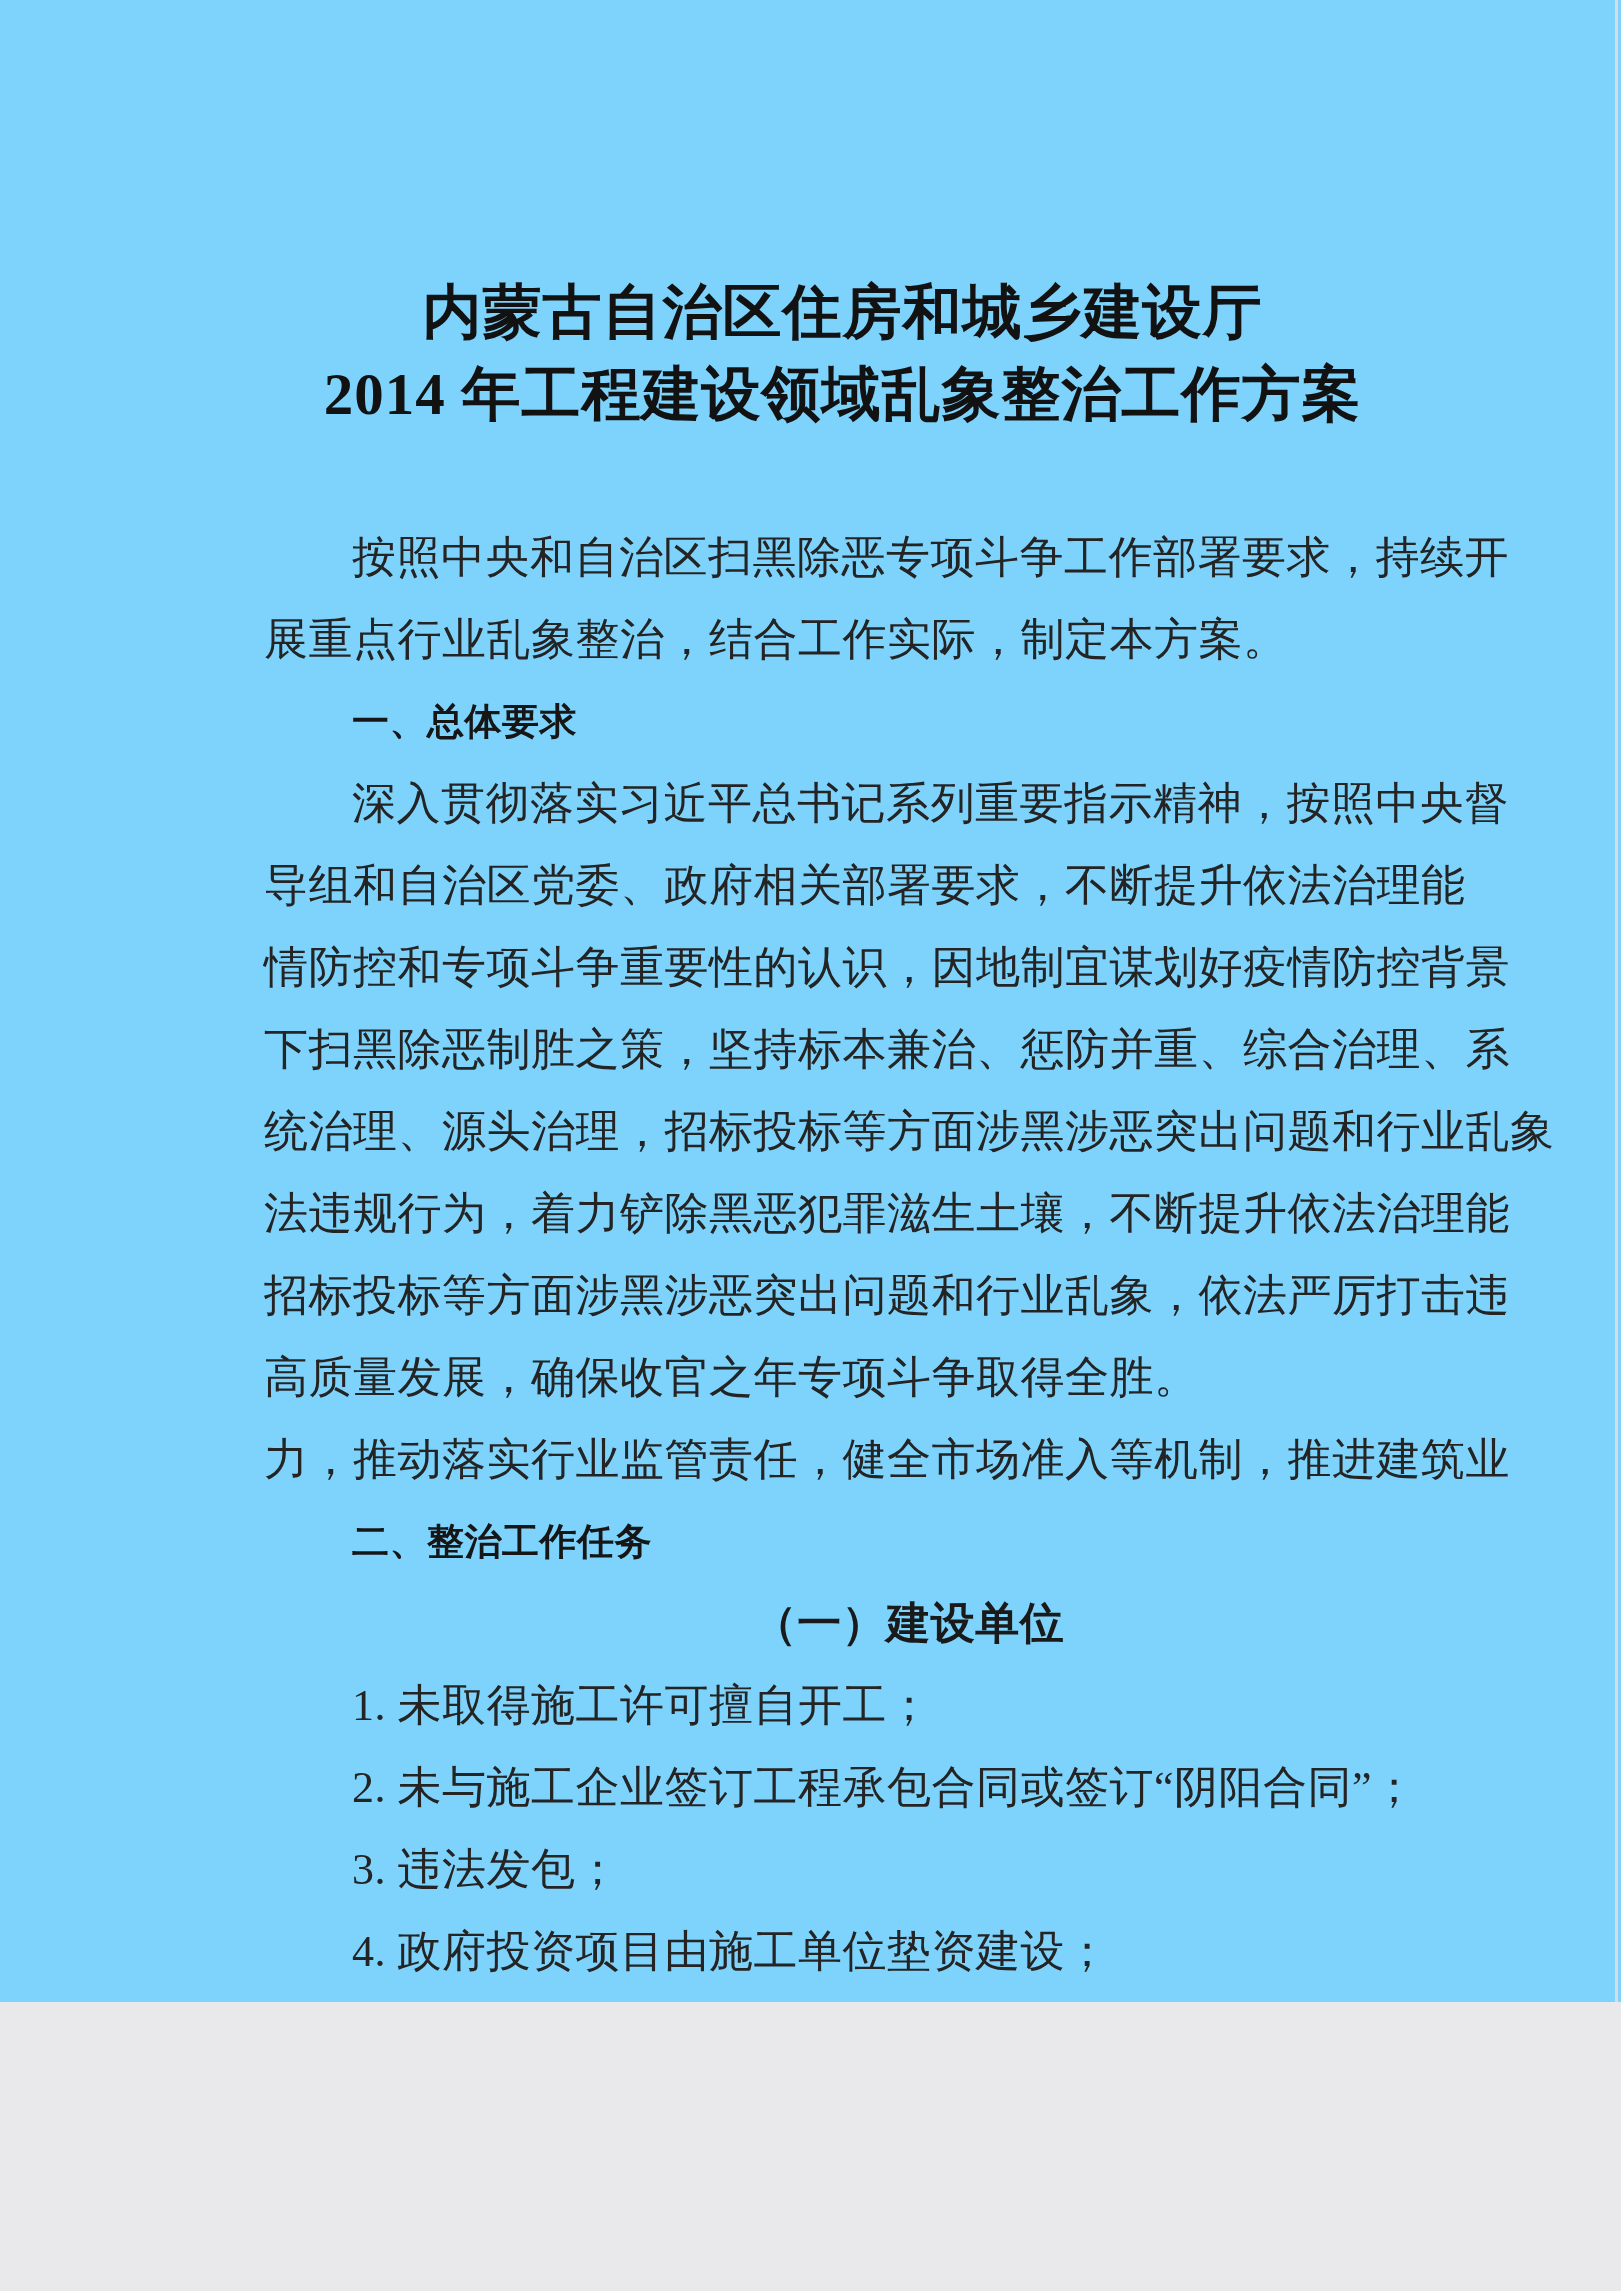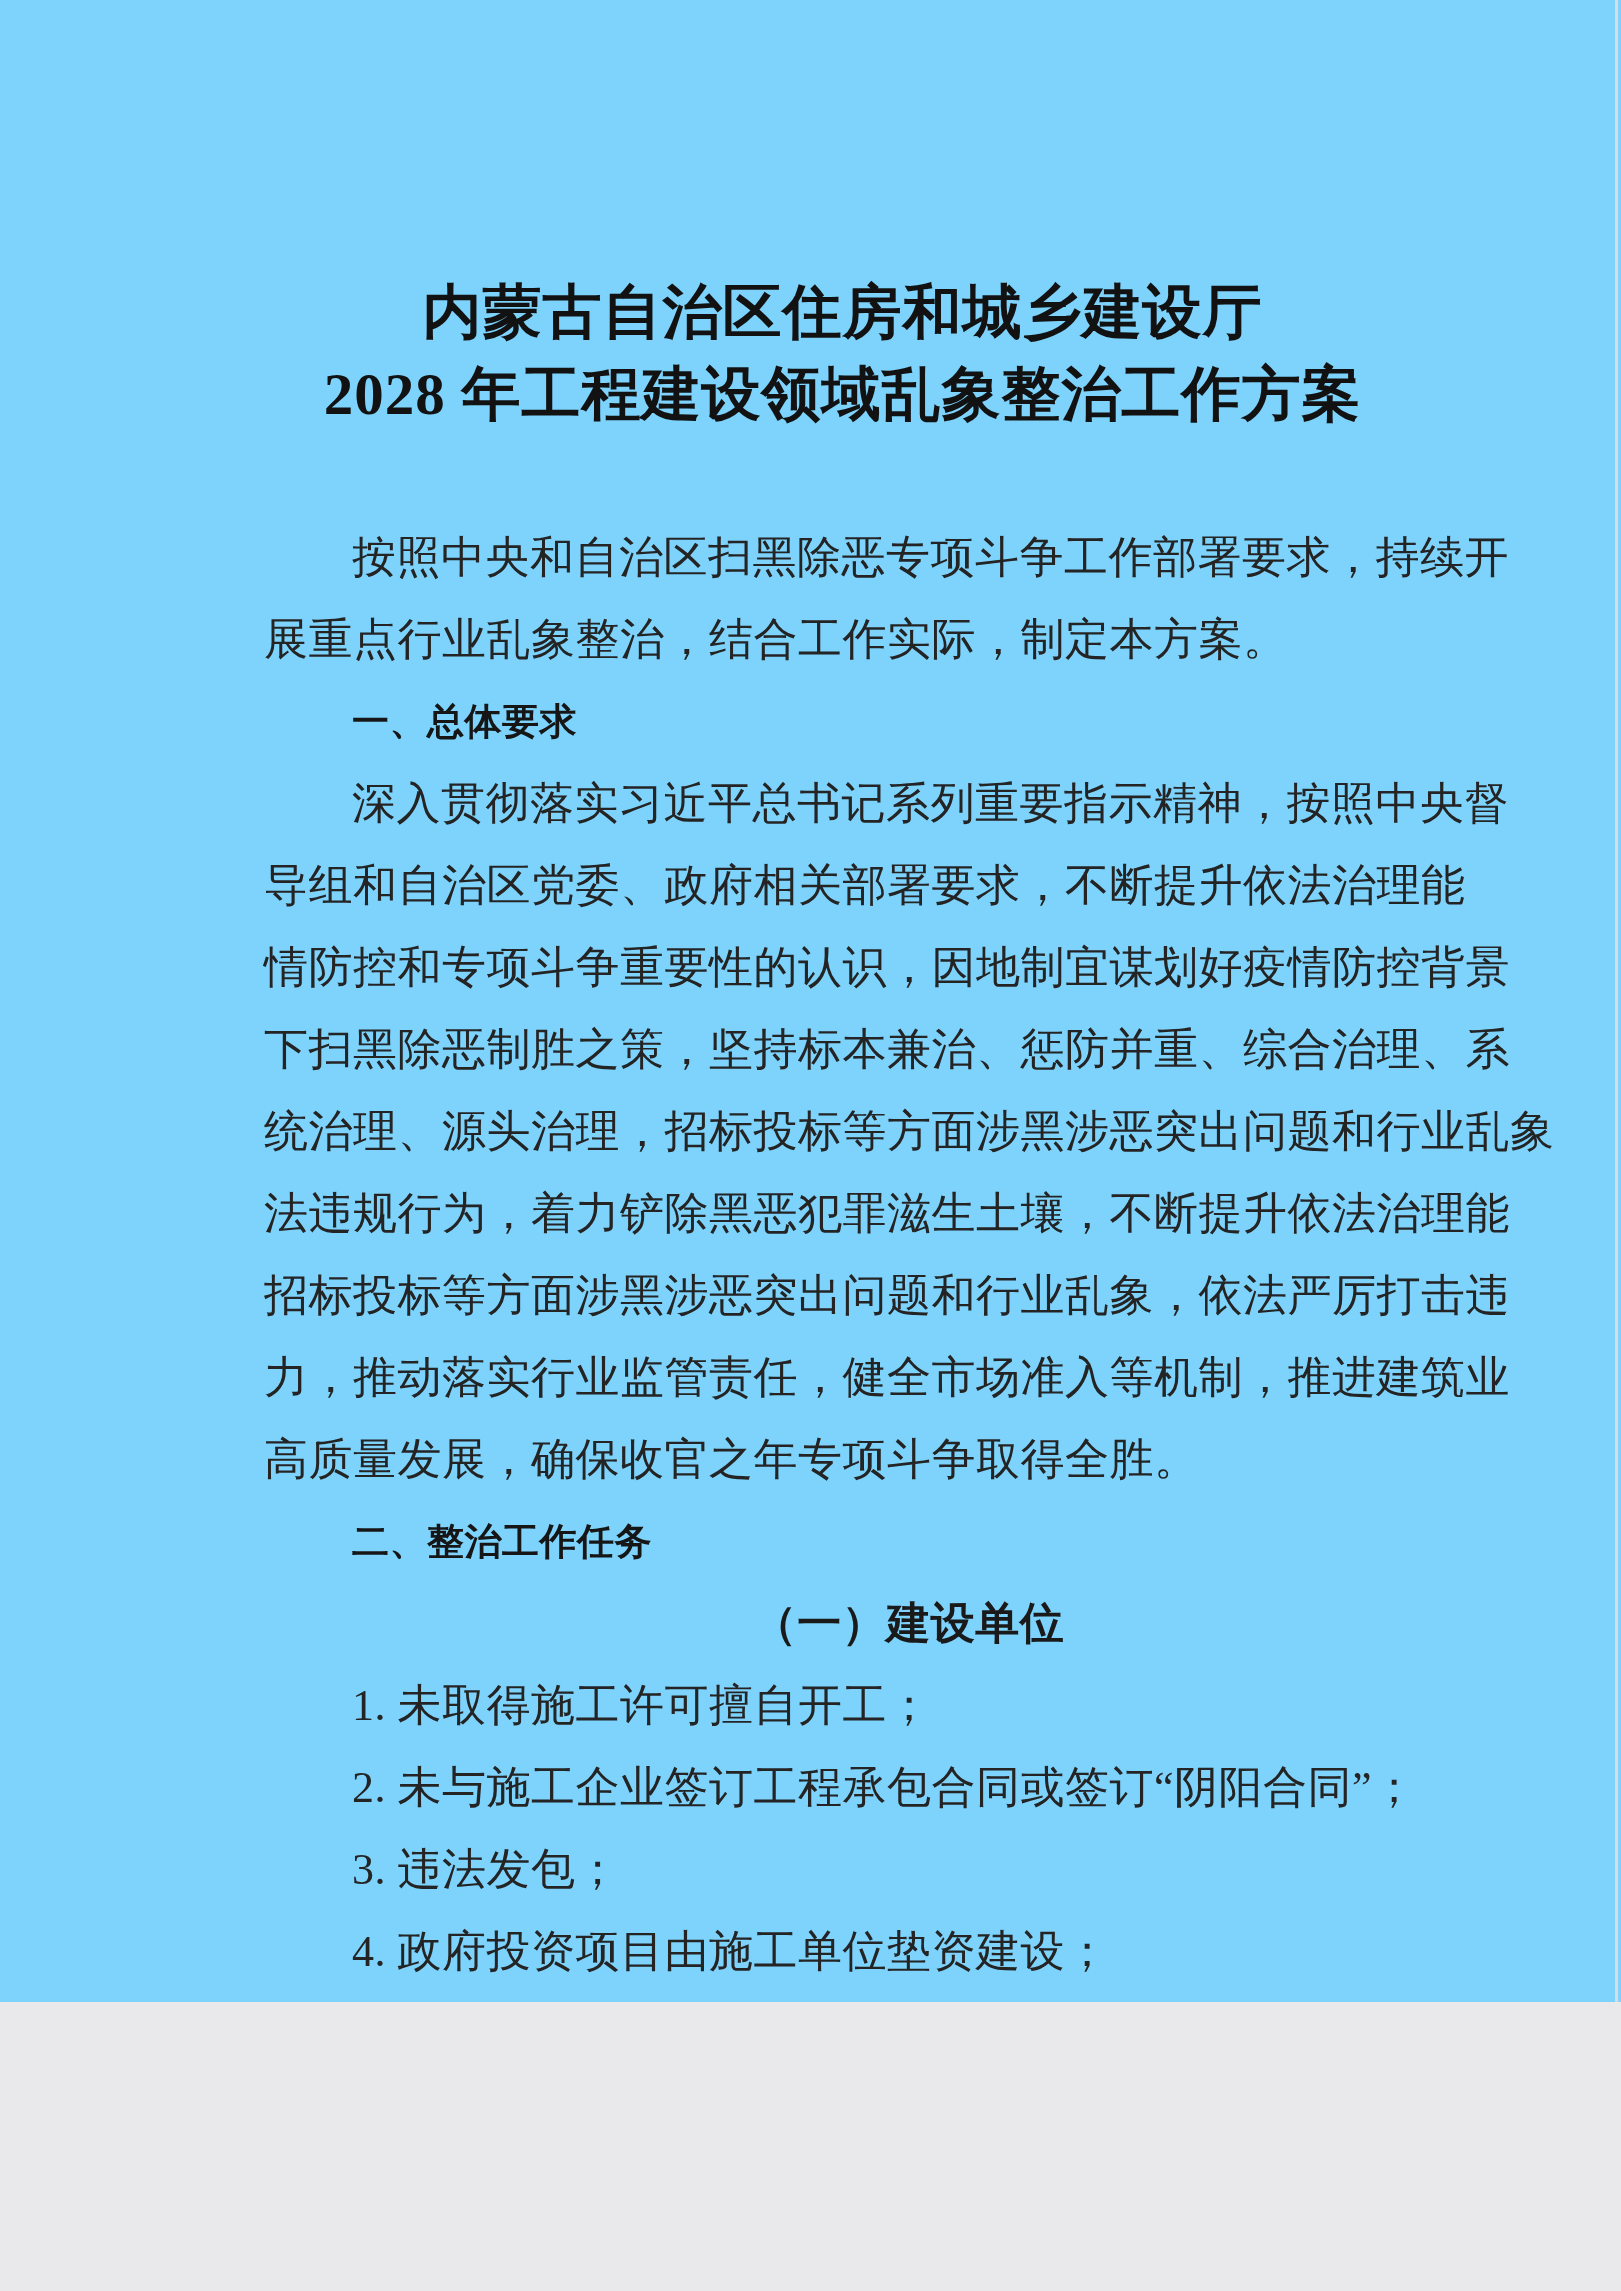--- a/index.html
+++ b/index.html
@@ -88,39 +88,39 @@
 </style>
 </head>
 <body>
 
 <div class="page">
 
   <div class="content">
 
     <div class="title-block">
       <div class="title-line">内蒙古自治区住房和城乡建设厅</div>
-      <div class="title-line">2028 年工程建设领域乱象整治工作方案</div>
+      <div class="title-line">2014 年工程建设领域乱象整治工作方案</div>
     </div>
 
     <div class="spacer-line"></div>
 
     <div class="line indent">按照中央和自治区扫黑除恶专项斗争工作部署要求，持续开</div>
     <div class="line">展重点行业乱象整治，结合工作实际，制定本方案。</div>
 
     <div class="line indent sec-heading">一、总体要求</div>
 
     <div class="line indent">深入贯彻落实习近平总书记系列重要指示精神，按照中央督</div>
     <div class="line">导组和自治区党委、政府相关部署要求，不断提升依法治理能</div>
     <div class="line">情防控和专项斗争重要性的认识，因地制宜谋划好疫情防控背景</div>
     <div class="line">下扫黑除恶制胜之策，坚持标本兼治、惩防并重、综合治理、系</div>
     <div class="line">统治理、源头治理，招标投标等方面涉黑涉恶突出问题和行业乱象</div>
     <div class="line">法违规行为，着力铲除黑恶犯罪滋生土壤，不断提升依法治理能</div>
     <div class="line">招标投标等方面涉黑涉恶突出问题和行业乱象，依法严厉打击违</div>
+    <div class="line">高质量发展，确保收官之年专项斗争取得全胜。</div>
     <div class="line">力，推动落实行业监管责任，健全市场准入等机制，推进建筑业</div>
-    <div class="line">高质量发展，确保收官之年专项斗争取得全胜。</div>
 
     <div class="line indent sec-heading">二、整治工作任务</div>
 
     <div class="line indent sub-heading">（一）建设单位</div>
 
     <div class="line indent">1. 未取得施工许可擅自开工；</div>
     <div class="line indent">2. 未与施工企业签订工程承包合同或签订“阴阳合同”；</div>
     <div class="line indent">3. 违法发包；</div>
     <div class="line indent">4. 政府投资项目由施工单位垫资建设；</div>
 

